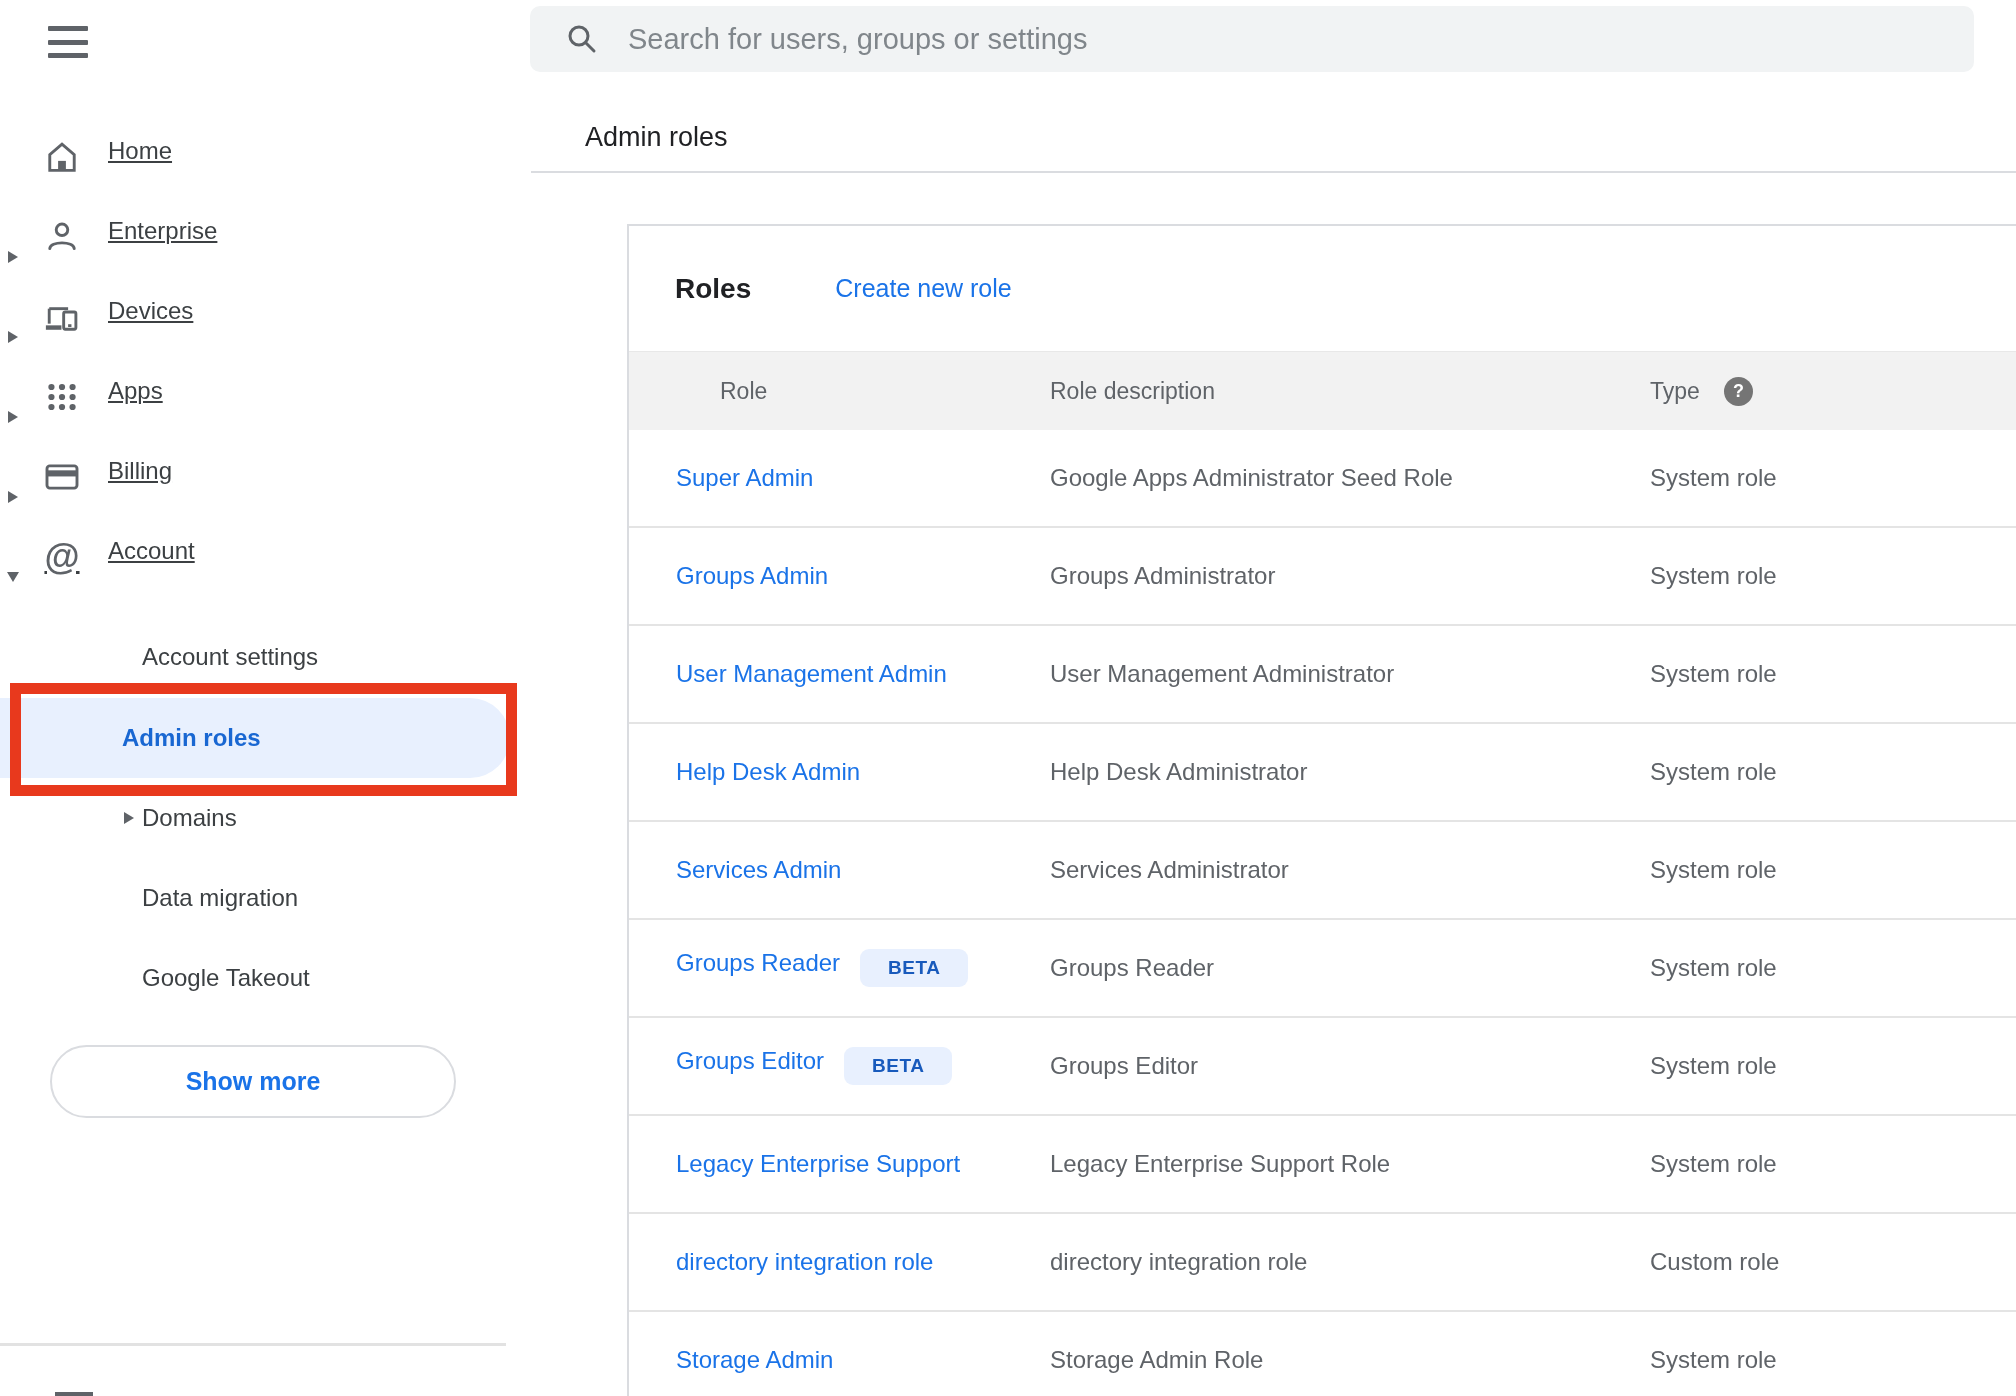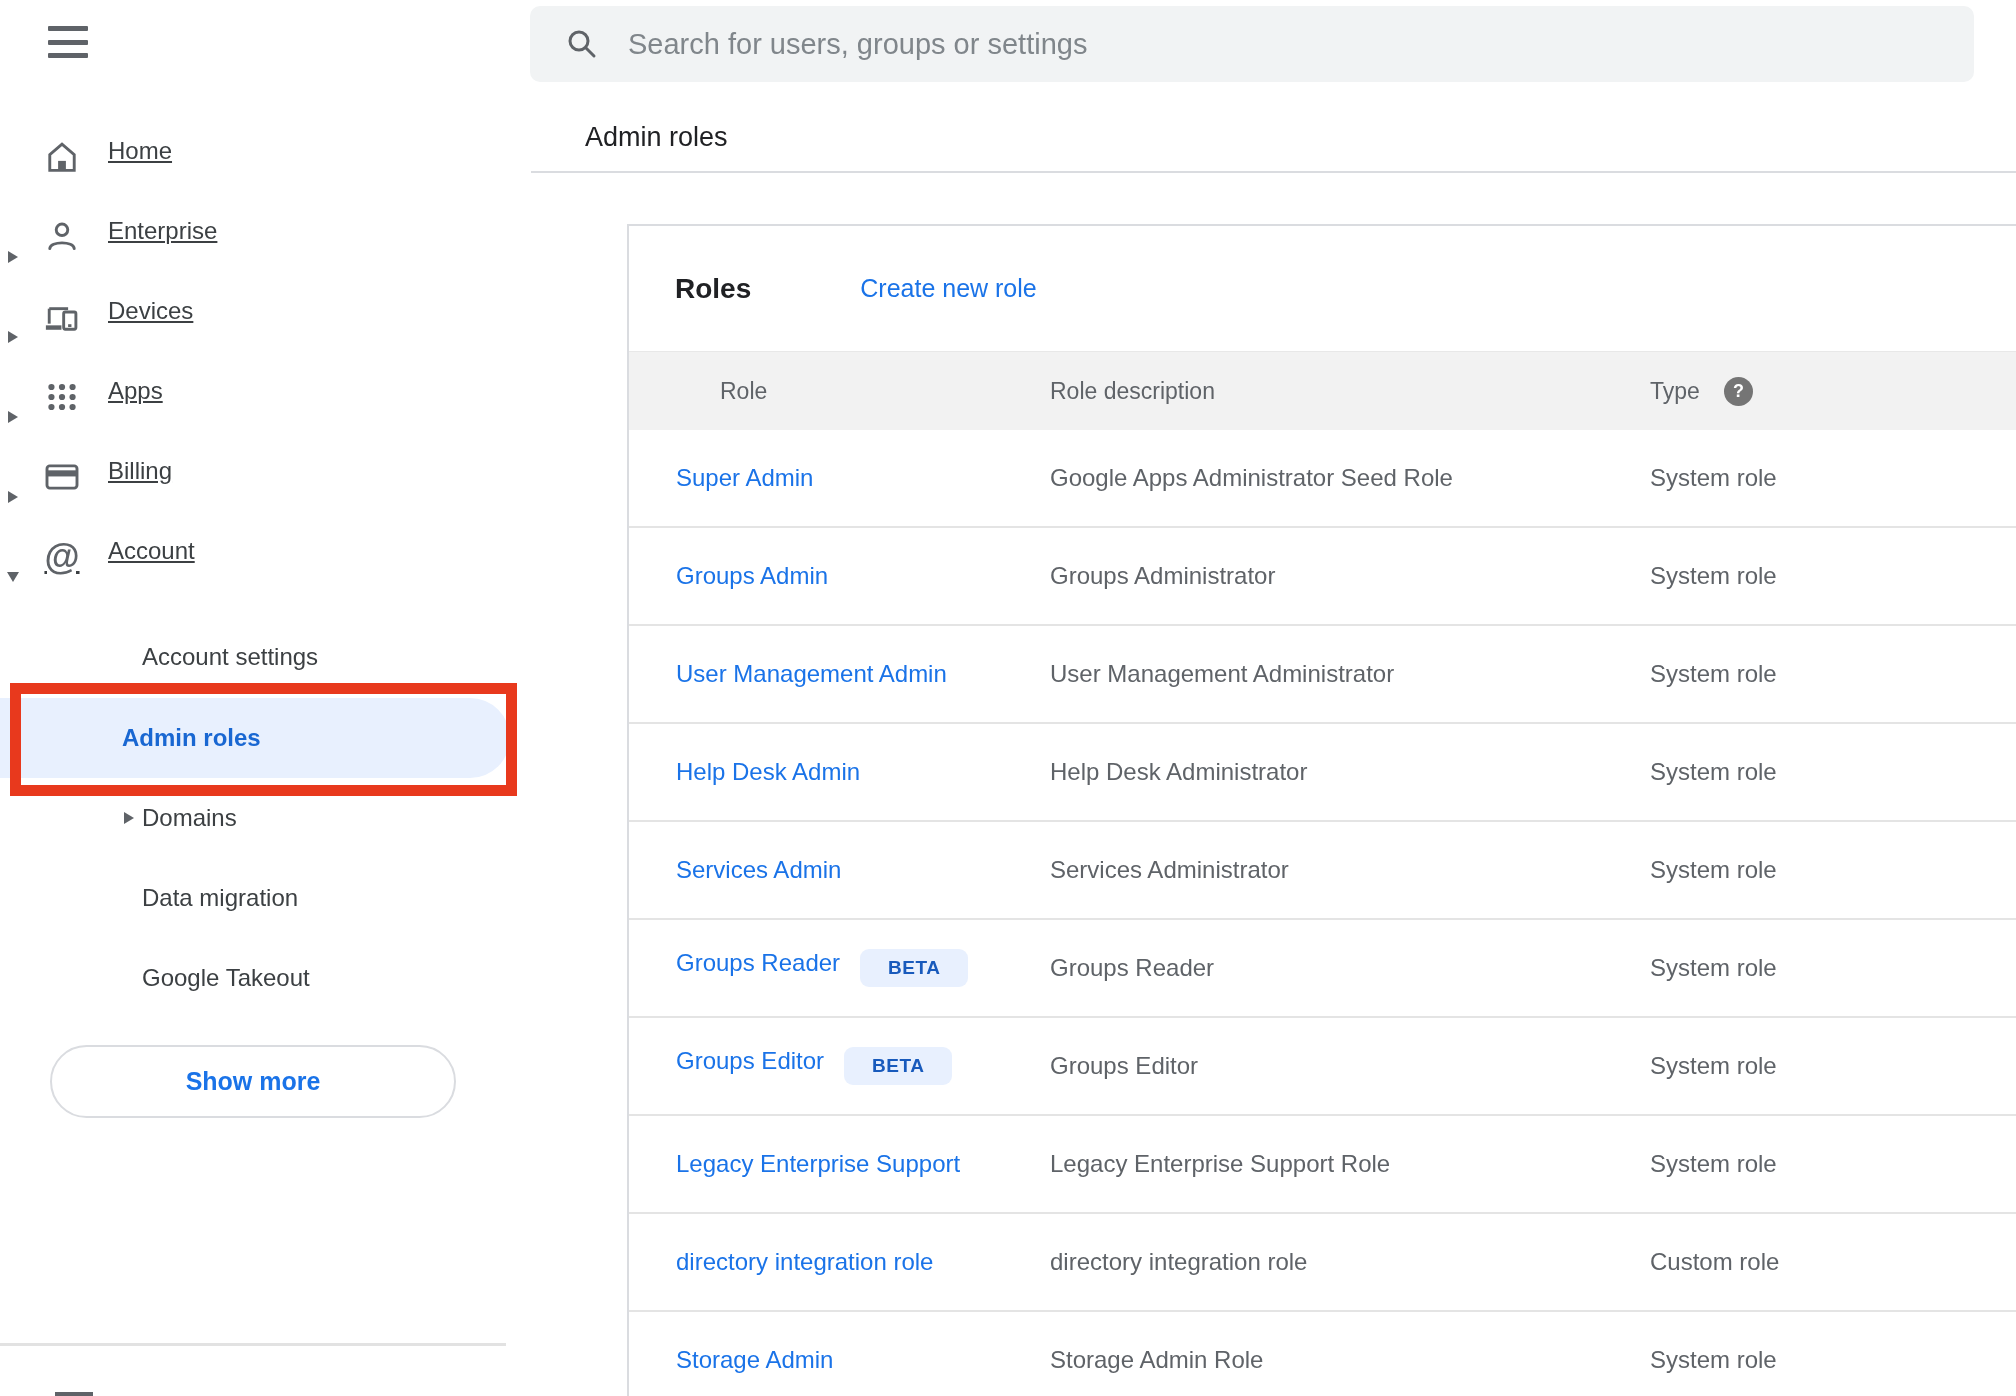--- a/index.html
+++ b/index.html
@@ -46,33 +46,33 @@
   .show-more-btn { position:absolute; left:50px; top:1045px; width:406px; height:73px;
     border:2px solid #dadce0; border-radius:38px; background:#fff;
     display:flex; align-items:center; justify-content:center;
     font-size:25px; font-weight:700; color:#1a73e8; cursor:pointer;
     font-family:"Liberation Sans", sans-serif; }
 
   .sidebar-bottom-divider { position:absolute; left:0; top:1343px; width:506px; height:3px; background:#e2e2e2; }
   .cutoff-icon { position:absolute; left:55px; top:1392px; width:38px; height:5px; background:#5f6368; }
 
   
-  .search-bar { position:absolute; left:530px; top:6px; width:1444px; height:76px;
+  .search-bar { position:absolute; left:530px; top:6px; width:1444px; height:66px;
     background:#f1f3f4; border-radius:10px; display:flex; align-items:center;
     padding-left:34px; cursor:text; }
   .search-placeholder { margin-left:28px; font-size:29px; color:#80868b; }
 
   .breadcrumb { position:absolute; left:585px; top:122px; font-size:27px; color:#202124; }
   .content-divider { position:absolute; left:531px; top:171px; width:1485px; height:2px; background:#dadce0; }
 
   .roles-card { position:absolute; left:627px; top:224px; width:1391px; height:1210px;
     background:#fff; border:2px solid #dadce0; }
   .card-header { position:relative; height:125px; display:flex; align-items:center; }
   .card-title { margin-left:46px; font-size:28px; font-weight:700; color:#202124; }
-  .create-link { margin-left:109px; font-size:25px; color:#1a73e8; text-decoration:none; cursor:pointer; }
+  .create-link { margin-left:84px; font-size:25px; color:#1a73e8; text-decoration:none; cursor:pointer; }
 
   .thead { position:relative; height:79px; background:#f2f2f2; border-top:1px solid #e8e8e8;
     display:flex; align-items:center; font-size:23px; color:#5f6368; }
   .col-role  { position:absolute; left:47px;margin-left:44px; }
   .col-desc  { position:absolute; left:421px; }
   .col-type  { position:absolute; left:1021px; display:flex; align-items:center; }
   .help-circle { width:29px; height:29px; border-radius:50%; background:#757575; color:#fff;
     display:flex; align-items:center; justify-content:center; font-size:18px; font-weight:700;
     margin-left:24px; cursor:pointer; }
 

